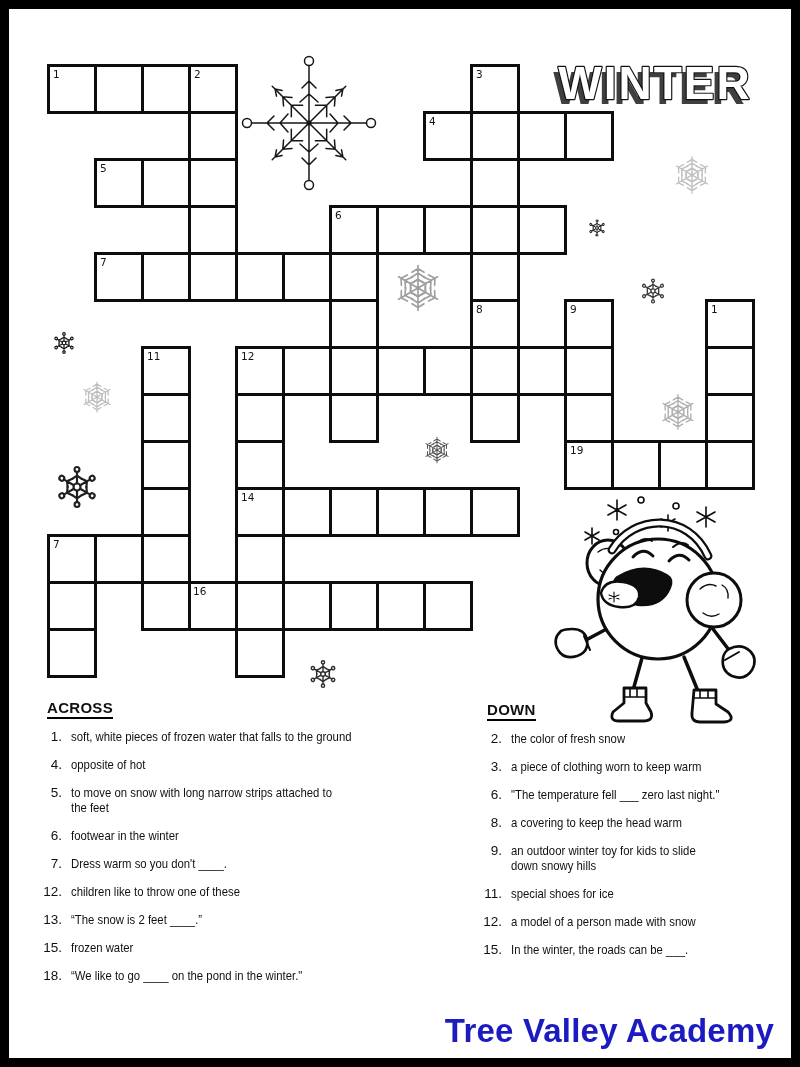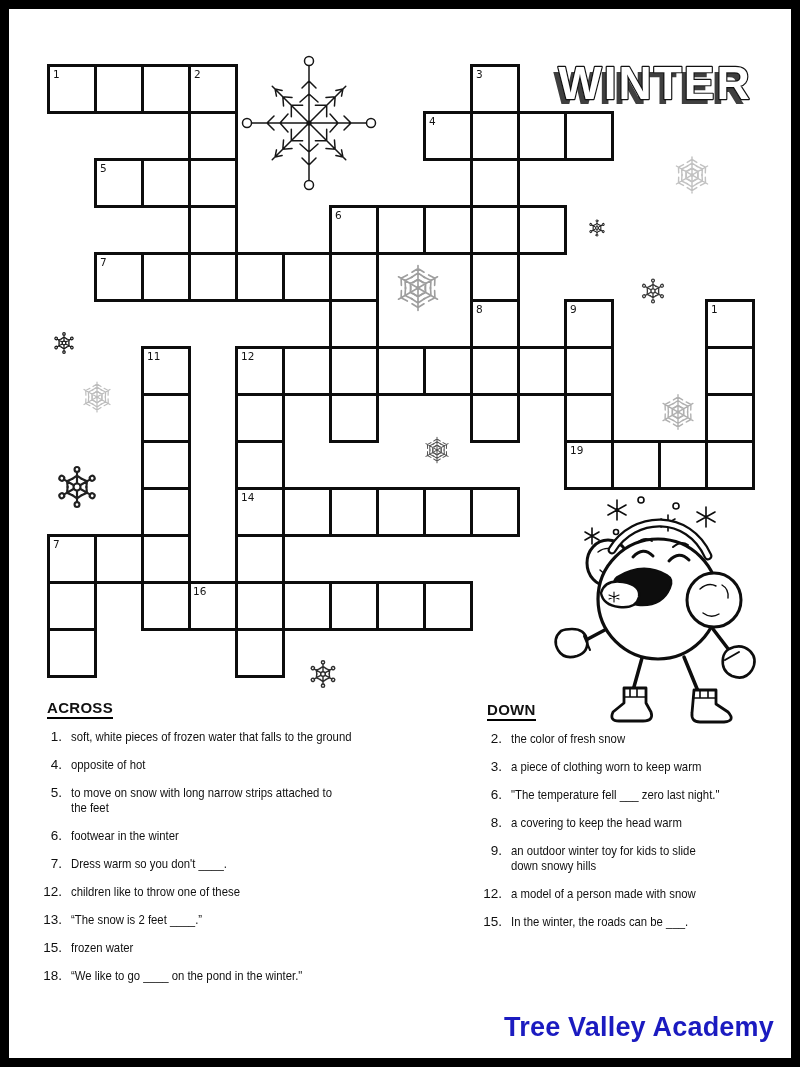--- a/index.html
+++ b/index.html
@@ -28,21 +28,21 @@
   .clues.across{left:38px;top:699px;width:440px;}
   .clues.down{left:478px;top:701px;width:312px;}
   .clue{display:flex;margin-bottom:13px;font-size:13.5px;line-height:15px;}
   .clue .num{width:24px;text-align:right;margin-right:9px;flex:none;}
   .clue .txt{
     white-space:pre-line;width:420px;
     transform:scaleX(0.84);transform-origin:0 0;
   }
   .brand{
     position:absolute;top:1012px;right:26px;z-index:4;
-    font-weight:bold;font-size:27px;color:#1b1bc0;letter-spacing:.2px;text-align:center;
+    font-weight:bold;font-size:33px;color:#1b1bc0;letter-spacing:.2px;text-align:center;
   }
 </style>
 </head>
 <body>
 
 <div class="frame"></div>
 
 <svg class="decor" width="800" height="1067" viewBox="0 0 800 1067">
   <defs>
     <g id="flake-soft" fill="none" stroke-linecap="round">
@@ -363,20 +363,24 @@
         <span class="txt">a covering to keep the head warm</span>
       </div>
 
       <div class="clue">
         <span class="num">9.</span>
         <span class="txt">an outdoor winter toy for kids to slide
 down snowy hills</span>
       </div>
 
 
+      <div class="clue">
+        <span class="num">11.</span>
+        <span class="txt">special shoes for ice</span>
+      </div>
 
       <div class="clue">
         <span class="num">12.</span>
         <span class="txt">a model of a person made with snow</span>
       </div>
 
       <div class="clue">
         <span class="num">15.</span>
         <span class="txt">In the winter, the roads can be ___.</span>
       </div>

